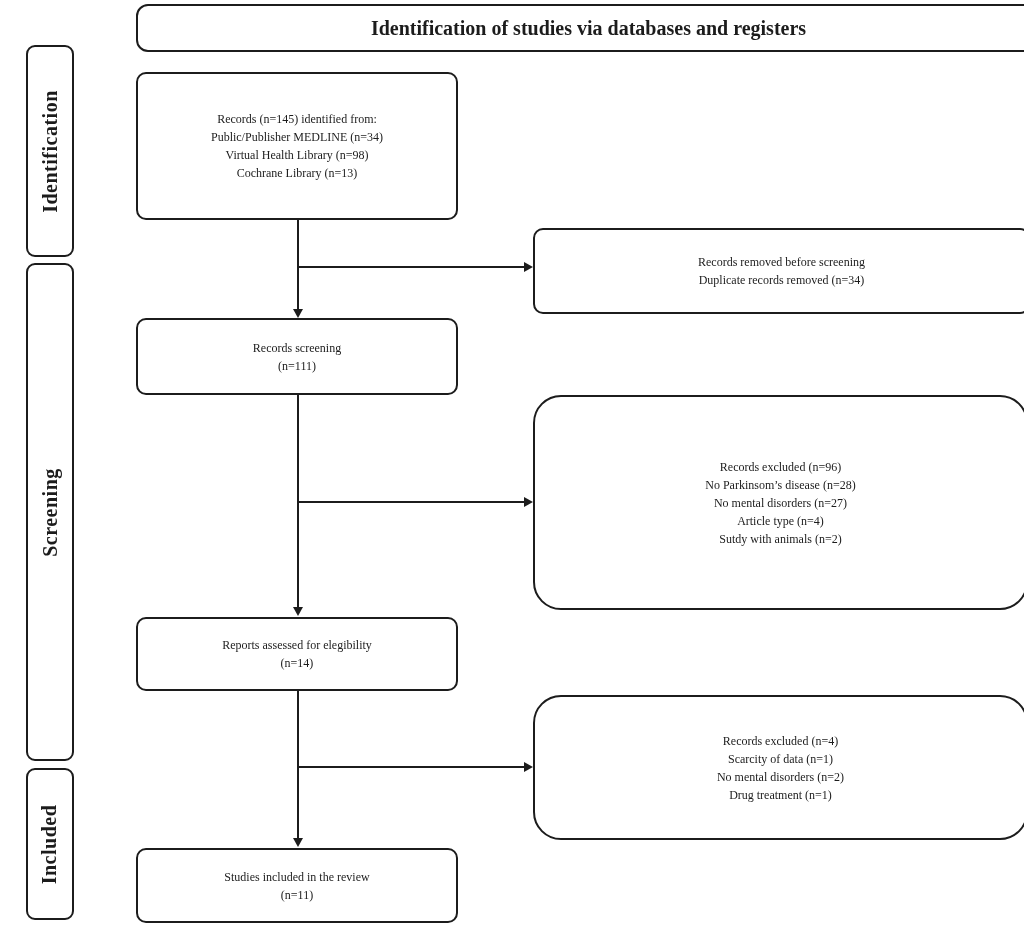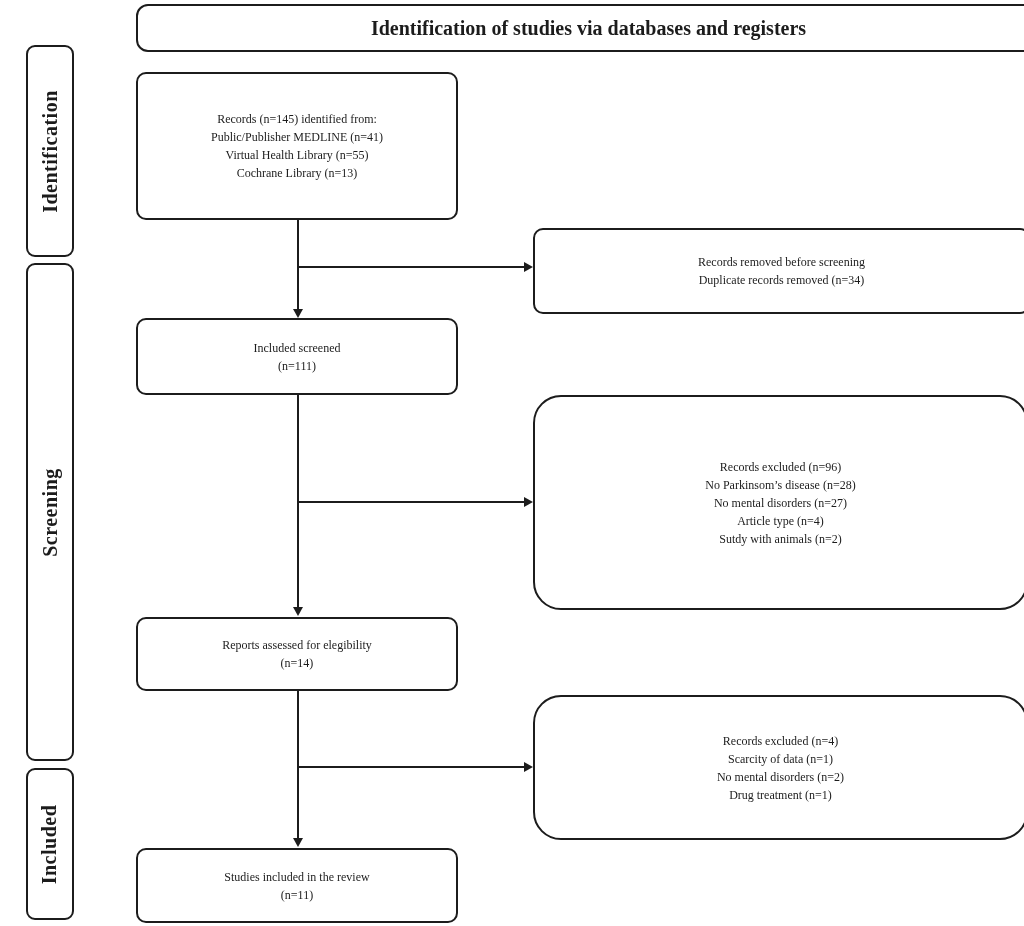--- a/index.html
+++ b/index.html
@@ -76,32 +76,32 @@
   </div>
   <div class="side-box" style="top:263px;height:498px;">
     <span class="side-label">Screening</span>
   </div>
   <div class="side-box" style="top:768px;height:152px;">
     <span class="side-label">Included</span>
   </div>
 
   <div class="box" style="left:118px;top:72px;width:322px;height:148px;">
     <div>Records (n=145) identified from:</div>
-    <div>Public/Publisher MEDLINE (n=41)</div>
-    <div>Virtual Health Library (n=55)</div>
+    <div>Public/Publisher MEDLINE (n=34)</div>
+    <div>Virtual Health Library (n=98)</div>
     <div>Cochrane Library (n=13)</div>
   </div>
 
   <div class="box" style="left:515px;top:228px;width:497px;height:86px;">
     <div>Records removed before screening</div>
     <div>Duplicate records removed (n=34)</div>
   </div>
 
   <div class="box" style="left:118px;top:318px;width:322px;height:77px;">
-    <div>Included screened</div>
+    <div>Records screening</div>
     <div>(n=111)</div>
   </div>
 
   <div class="box box-round" style="left:515px;top:395px;width:495px;height:215px;border-radius:28px;">
     <div>Records excluded (n=96)</div>
     <div>No Parkinsom’s disease (n=28)</div>
     <div>No mental disorders (n=27)</div>
     <div>Article type (n=4)</div>
     <div>Sutdy with animals (n=2)</div>
   </div>

